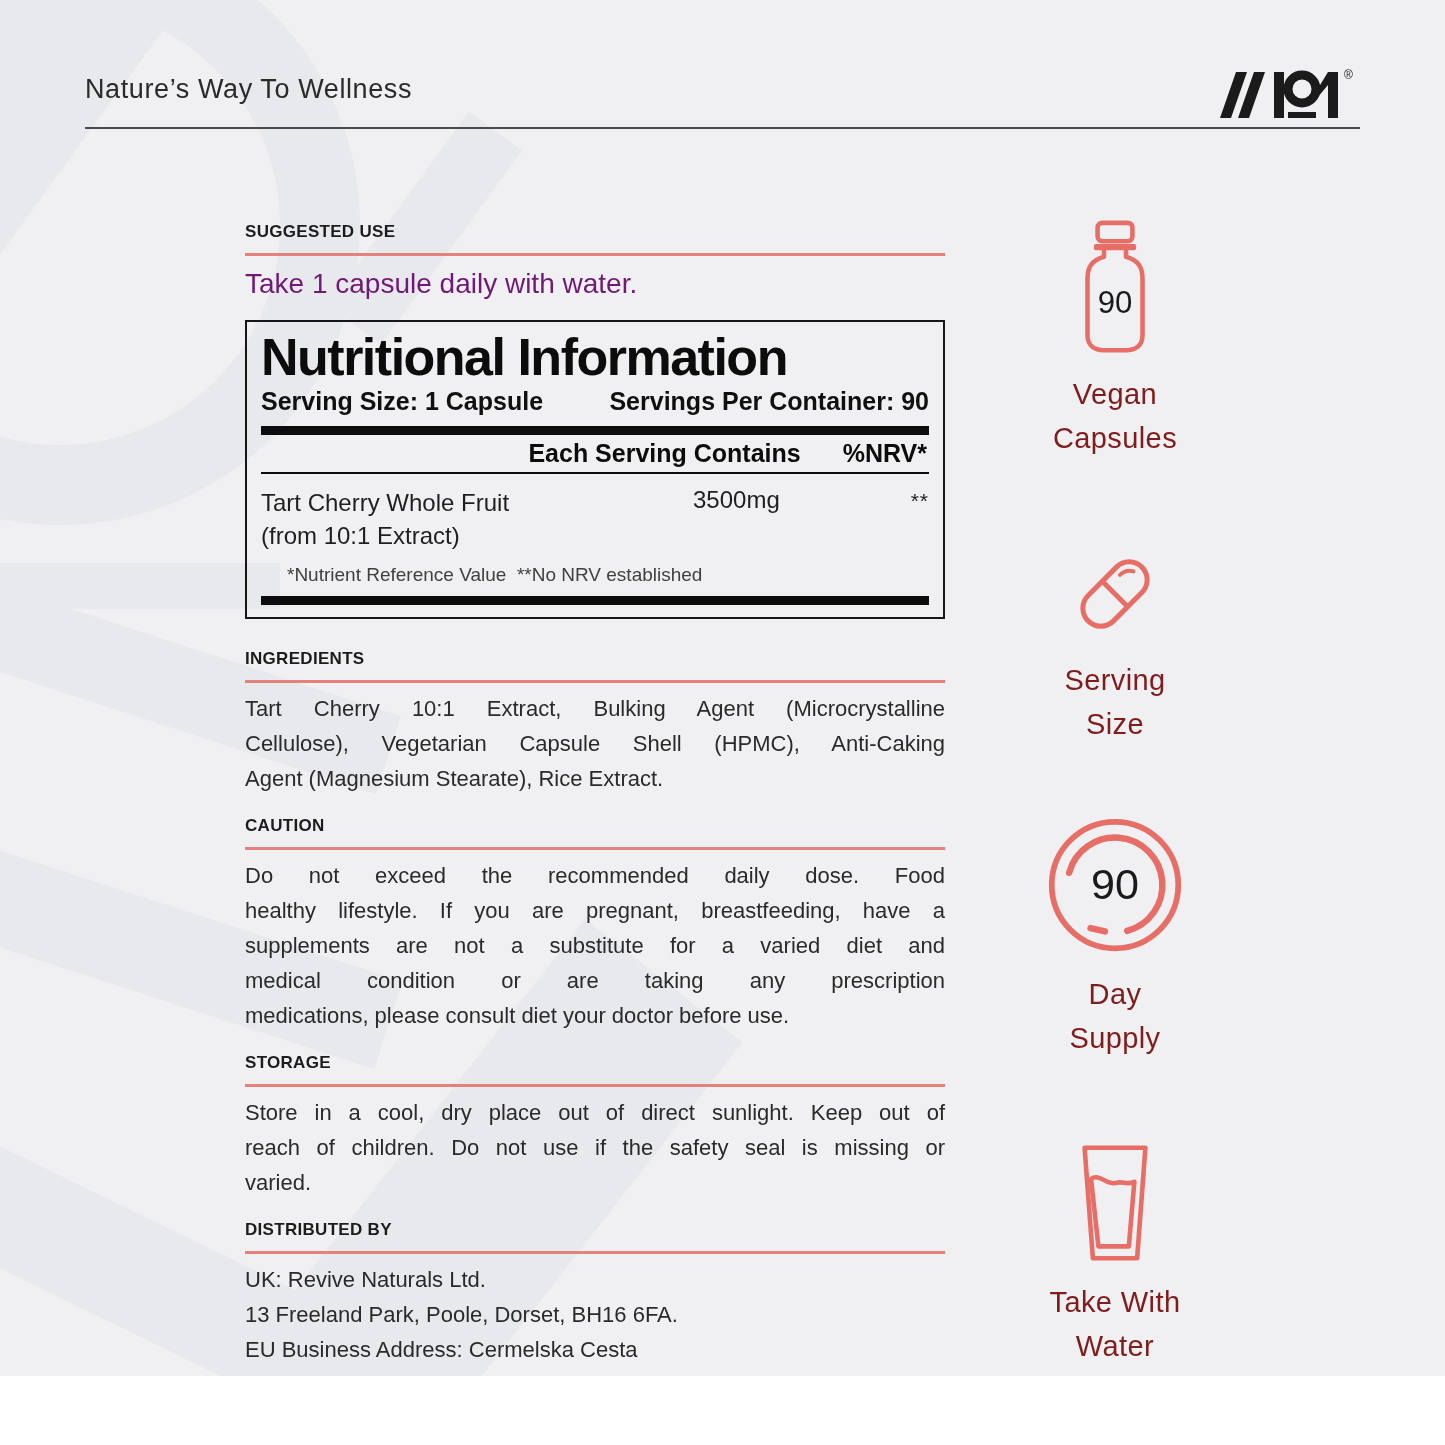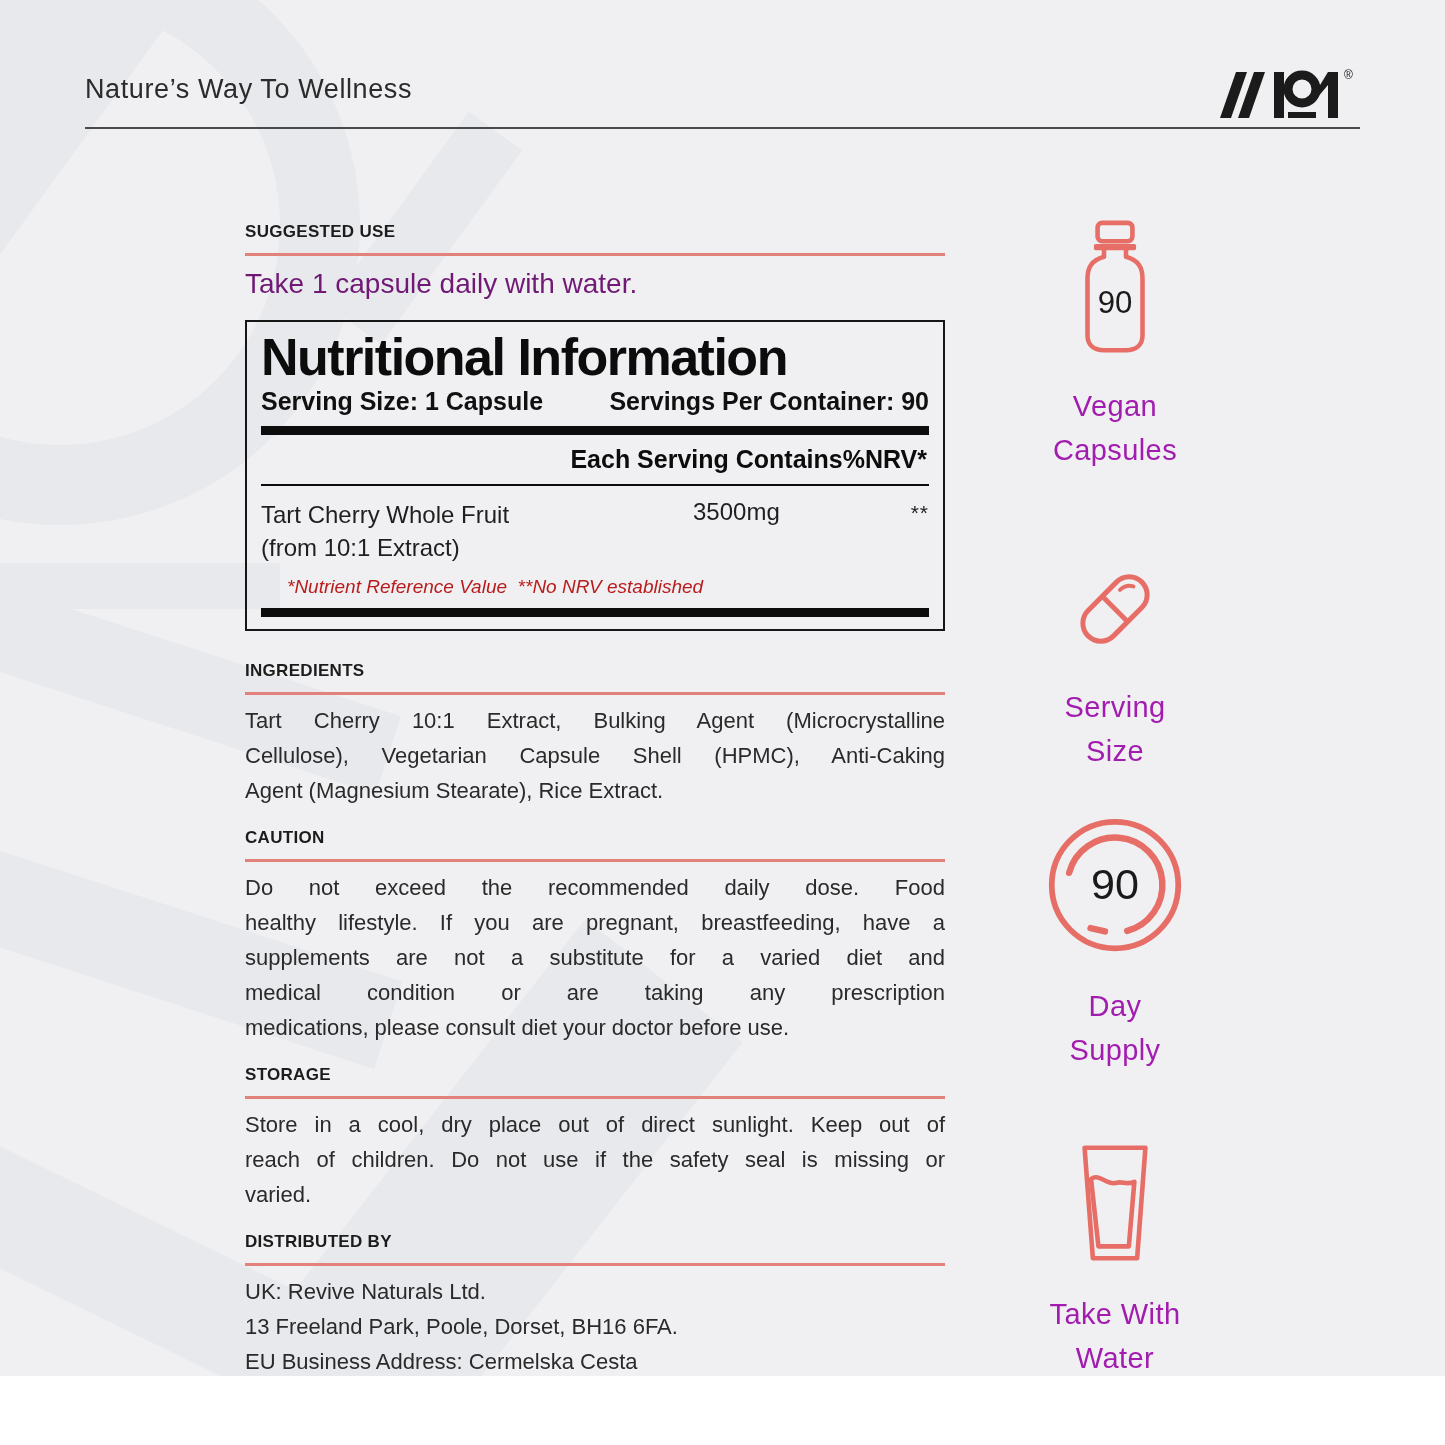--- a/index.html
+++ b/index.html
@@ -25,29 +25,29 @@
   .mt-sec-sm { margin-top:16px; }
   .pbody { font-size:22px; line-height:35px; color:#2a2a2a; margin-top:8px; }
   .jline { text-align:justify; text-align-last:justify; }
   .lead { font-size:28px; margin-top:12px; color:#701a75; }
   
   .panel { margin-top:20px; border:2px solid #161616; padding:8px 14px 12px; }
   .panel-title { font-size:52px; font-weight:bold; letter-spacing:-1.5px; color:#0c0c0c; line-height:1.04; }
   .panel-serving-row { display:flex; justify-content:space-between; font-size:25px; font-weight:bold; color:#101010; margin:3px 0 10px; }
   .bar-thick { height:9px; background:#0c0c0c; }
   .bar-thin { height:2px; background:#0c0c0c; }
-  .panel-colhead { display:flex; justify-content:flex-end; font-size:25px; font-weight:bold; color:#0c0c0c; padding:10px 2px; }
+  .panel-colhead { display:flex; justify-content:flex-end; gap:42px; font-size:25px; font-weight:bold; color:#0c0c0c; padding:4px 2px; }
   .panel-row { display:flex; align-items:flex-start; font-size:24px; color:#1f1f1f; margin-top:12px; }
   .prname { flex:1; line-height:33px; }
   .pramount { width:190px; }
   .prnrv { width:46px; text-align:right; font-size:21px; letter-spacing:1px; padding-top:3px; }
-  .panel-foot { font-size:19px; color:#b91c1c; margin:12px 0 10px 26px;font-style:italic; }
+  .panel-foot { font-size:19px; color:#404040; margin:12px 0 10px 26px; }
   
   .feature { position:absolute; left:985px; width:260px; text-align:center; }
-  .flabel { margin-top:26px; font-size:29px; line-height:44px; color:#a21caf; letter-spacing:.4px; }
+  .flabel { margin-top:14px; font-size:29px; line-height:44px; color:#7f1d1d; letter-spacing:.4px; }
   svg text { font-family:"Liberation Sans","DejaVu Sans",sans-serif; fill:#1a1a1a; }
 </style>
 </head>
 <body>
 
 <div class="page">
 
   <div class="wm">
     <div class="shape" style="left:-70px; top:-120px; width:150px; height:480px; transform:rotate(36deg);"></div>
     <div class="shape" style="left:392px; top:108px; width:66px; height:240px; transform:rotate(36deg);"></div>
@@ -160,21 +160,21 @@
       </g>
       <rect x="13" y="26" width="46" height="7" rx="2" fill="#E76E66"></rect>
       <text x="36" y="101" font-size="34" text-anchor="middle">90</text>
     </svg>
     <div class="flabel">
       <div>Vegan</div>
       <div>Capsules</div>
     </div>
   </div>
 
-  <div class="feature" style="top:563px;text-align:center;">
+  <div class="feature" style="top:548px;text-align:center;">
     <svg width="92" height="92" viewBox="0 0 92 92">
       <g fill="none" stroke="#E76E66" stroke-width="5" transform="rotate(-45 46 46)">
         <rect x="8" y="28" width="76" height="36" rx="18"></rect>
         <line x1="46" y1="28" x2="46" y2="64"></line>
         <path d="M63 36 a14 14 0 0 1 12 7" stroke-width="4" stroke-linecap="round"></path>
       </g>
     </svg>
     <div class="flabel">
       <div>Serving</div>
       <div>Size</div>

